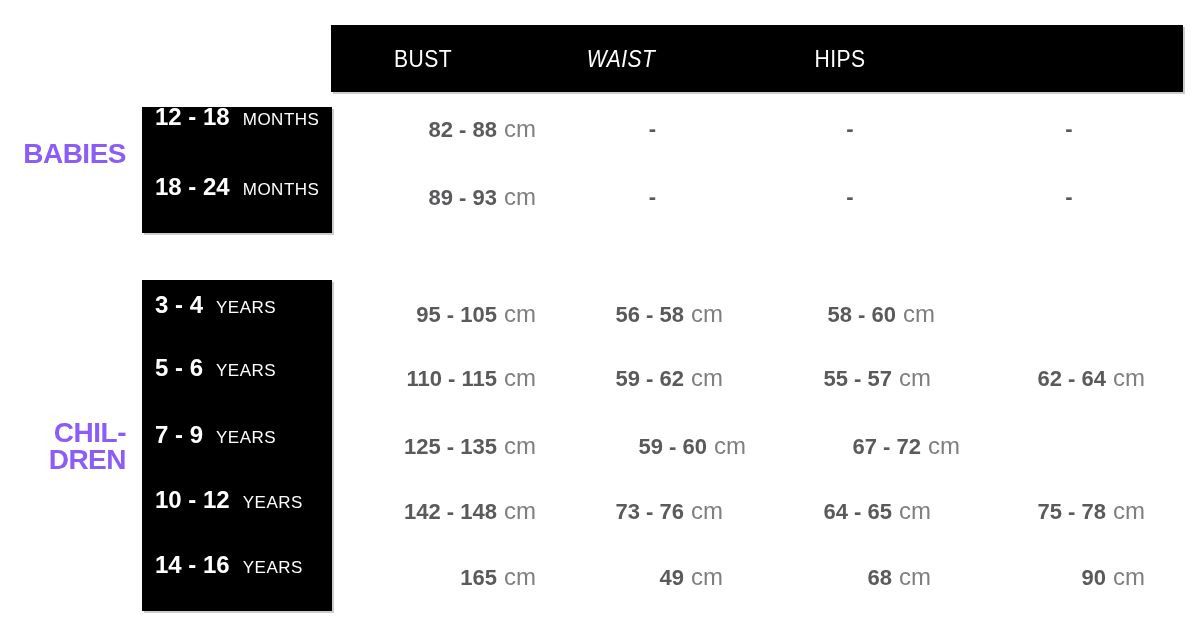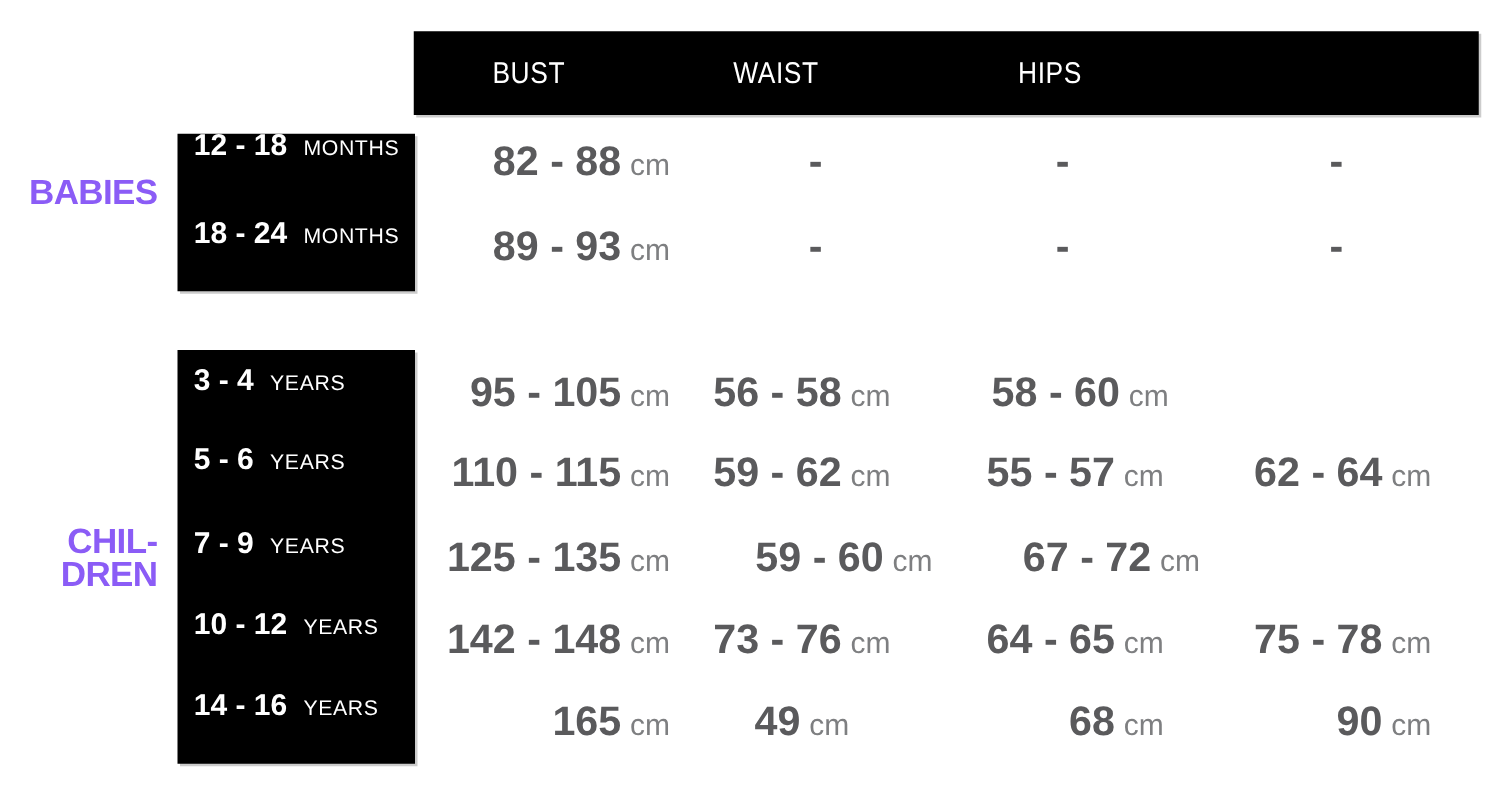--- a/index.html
+++ b/index.html
@@ -8,44 +8,44 @@
     font-family:"Liberation Sans","DejaVu Sans",sans-serif;overflow:hidden;
   }
   
   .hdr{
     position:absolute;left:331px;top:25px;width:852px;height:67px;
     background:#000;display:flex;align-items:center;color:#fff;
     box-shadow:2px 2px 0 rgba(110,110,110,0.35);
   }
   .hc{text-align:center;font-size:24px;}
   .hc .cond{display:inline-block;transform:scaleX(0.88);transform-origin:center;letter-spacing:0.5px;}
-  .hc-h{width:228px;} .hc-b{width:185px;} .hc-w{width:210px;} .hc-p{width:229px;}
+  .hc-h{width:228px;} .hc-b{width:185px;} .hc-w{width:210px;font-style:italic;} .hc-p{width:229px;}
   
   .agebox{position:absolute;left:142px;width:190px;background:#000;
     box-shadow:2px 2px 0 rgba(110,110,110,0.35);}
   #babies-box{top:107px;height:126px;}
   #children-box{top:280px;height:331px;}
   
   .age-row{position:absolute;left:155px;height:26px;line-height:26px;color:#fff;white-space:nowrap;}
   .age-range{font-size:24px;font-weight:bold;}
   .age-unit{font-size:17px;margin-left:13px;letter-spacing:0.5px;}
   
   .grp{position:absolute;left:0;width:126px;text-align:right;color:#8b5cf6;
     font-weight:bold;letter-spacing:-0.5px;}
   #label-babies{top:140px;font-size:28px;line-height:28px;}
   #label-children{top:419px;font-size:28px;line-height:27px;}
   
   .data-row{position:absolute;left:332px;width:851px;height:26px;line-height:26px;display:flex;white-space:nowrap;}
   .cell{box-sizing:border-box;}
   .c-h{width:228px;text-align:right;padding-right:24px;}
-  .c-b{width:185px;text-align:center;padding-right:22px;}
+  .c-b{width:185px;text-align:right;padding-right:22px;}
   .c-w{width:210px;text-align:right;padding-right:24px;}
   .c-p{width:228px;text-align:right;padding-right:38px;}
   .cell.dash{text-align:center;padding-right:0;}
-  .val{font-size:33px;font-weight:bold;color:#5a5a5c;}
+  .val{font-size:22px;font-weight:bold;color:#5a5a5c;}
   .unit{font-size:24px;color:#7e7f81;margin-left:7px;}
 </style>
 </head>
 <body>
 
 <div class="canvas">
 
   <div class="hdr">
     <div class="hc hc-b">
       <span class="cond">BUST</span>

